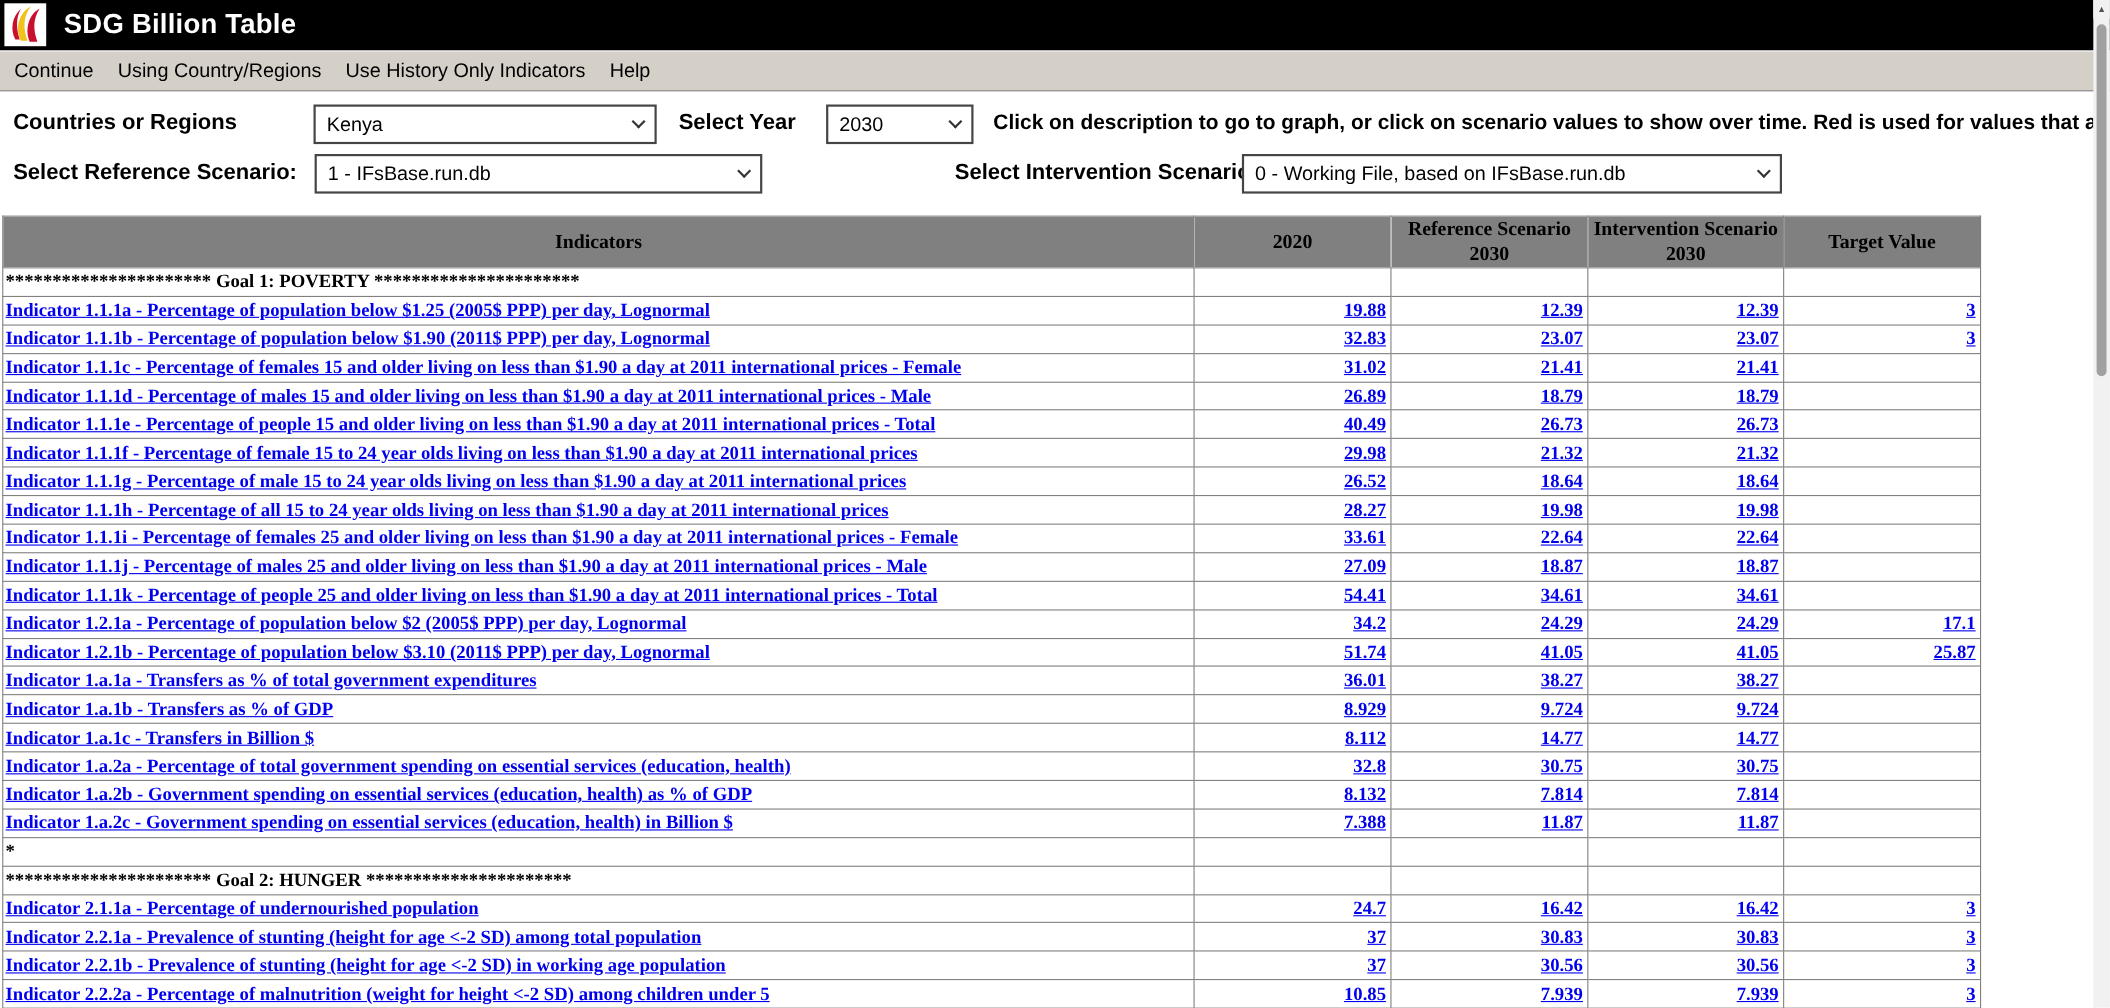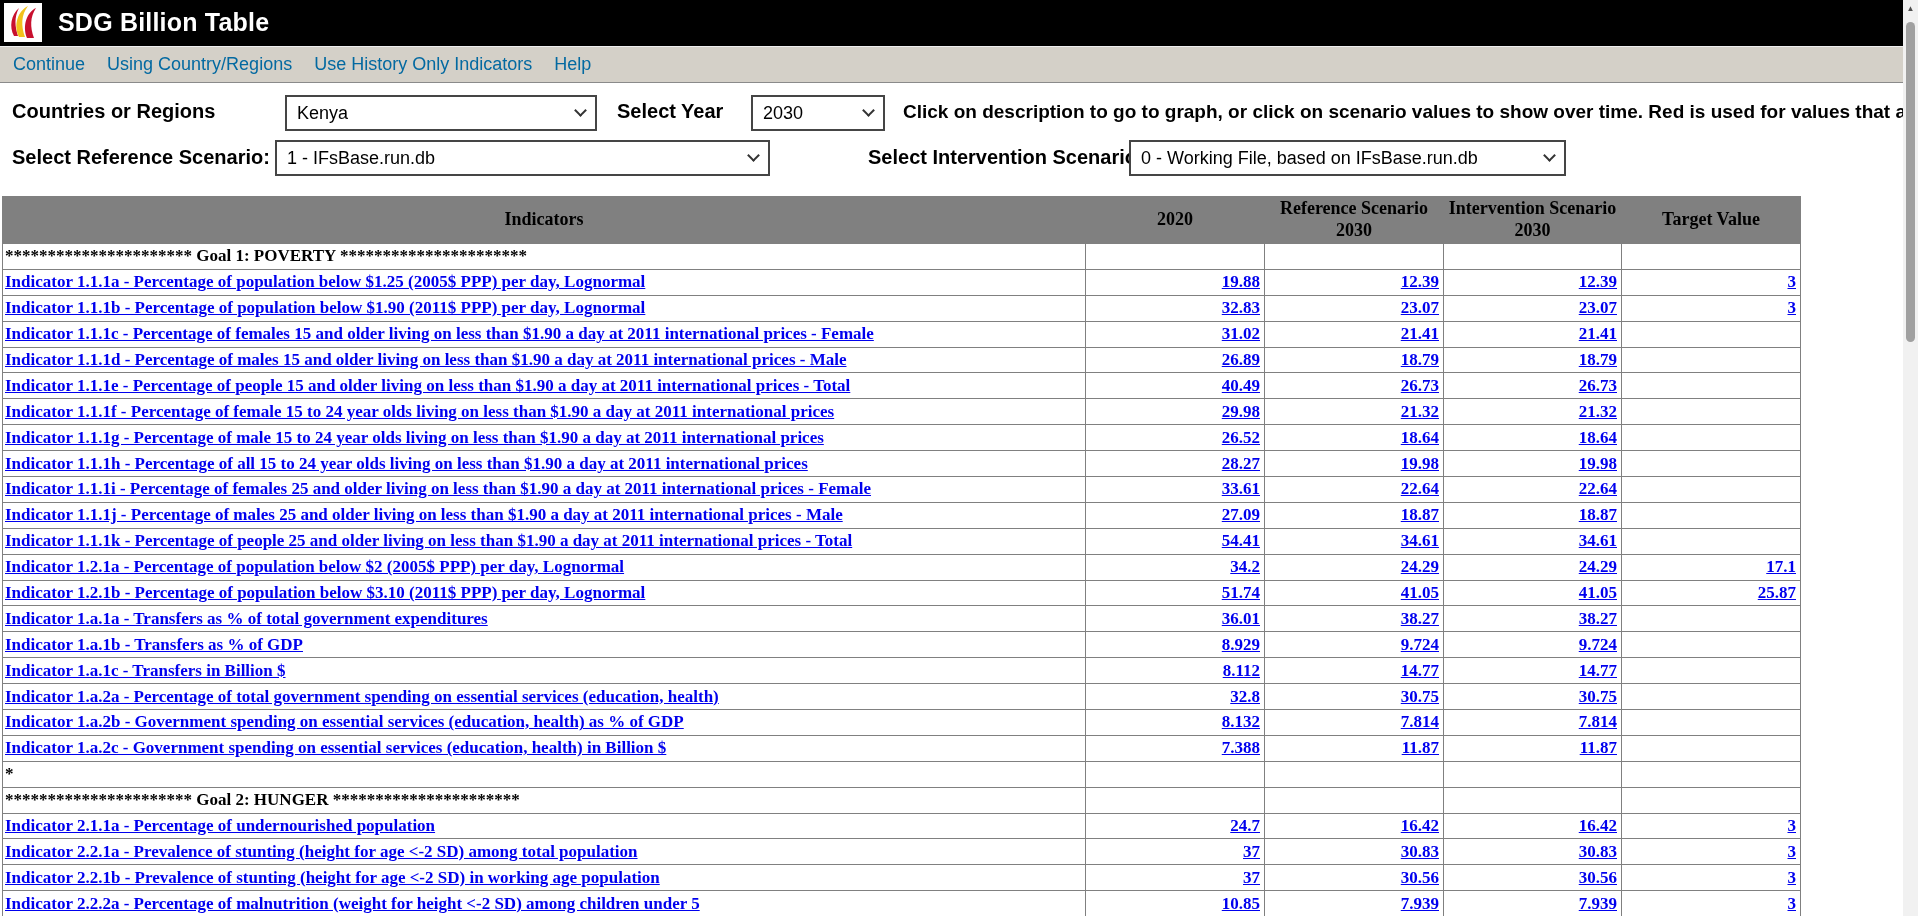--- a/index.html
+++ b/index.html
@@ -8,21 +8,21 @@
 
   
   .titlebar { position:absolute; left:0; top:0; width:1918px; height:46px; background:#000; }
   .logo { position:absolute; left:4px; top:3px; width:38px; height:39px; background:#fff; }
   .apptitle { position:absolute; left:58px; top:8px; color:#fff; font-size:25px; font-weight:bold; letter-spacing:0.2px; }
 
   
   .menubar { position:absolute; left:0; top:46px; width:1918px; height:37px; background:#d4d0c8;
              border-top:1px solid #efefef; border-bottom:1px solid #8a8a8a;
              display:flex; align-items:center; padding-left:13px; gap:22px; }
-  .menuitem { font-size:18px; color:#0369a1; cursor:default;text-align:center; }
+  .menuitem { font-size:18px; color:#000000; cursor:default;text-align:center; }
 
   
   .ctl-label { position:absolute; font-size:20px; font-weight:bold; color:#000; white-space:nowrap;text-align:center; }
 
   
   .selectbox { position:absolute; height:34px; background:#fff; border:2px solid #454545;
                display:flex; align-items:center; padding:16px 10px; cursor:default; }
   .selectbox .val { font-size:18px; color:#000; white-space:nowrap; overflow:hidden; flex:1; }
   .chev { width:9px; height:9px; border-right:2px solid #333; border-bottom:2px solid #333;
           transform:rotate(45deg); margin-left:8px; margin-top:-5px; flex:0 0 auto; }
@@ -77,26 +77,26 @@
   <span class="chev"></span>
 </div>
 <div class="ctl-label" style="left:617px; top:100px;">Select Year</div>
 <div class="selectbox" style="left:751px; top:95px; width:134px;">
   <span class="val">2030</span>
   <span class="chev"></span>
 </div>
 <div class="instruction">Click on description to go to graph, or click on scenario values to show over time. Red is used for values that are in the</div>
 
 <div class="ctl-label" style="left:12px; top:146px;">Select Reference Scenario:</div>
-<div class="selectbox" style="left:275px; top:140px; width:495px;justify-content:flex-end;">
+<div class="selectbox" style="left:286px; top:140px; width:407px;justify-content:flex-end;">
   <span class="val">1 - IFsBase.run.db</span>
   <span class="chev"></span>
 </div>
 <div class="ctl-label" style="left:868px; top:146px;">Select Intervention Scenario:</div>
-<div class="selectbox" style="left:1129px; top:140px; width:437px;">
+<div class="selectbox" style="left:1129px; top:140px; width:491px;">
   <span class="val">0 - Working File, based on IFsBase.run.db</span>
   <span class="chev"></span>
 </div>
 
 <table class="sdg">
   <colgroup>
     <col style="width:1083px">
       <col style="width:179px">
       <col style="width:179px">
     <col style="width:178px">

